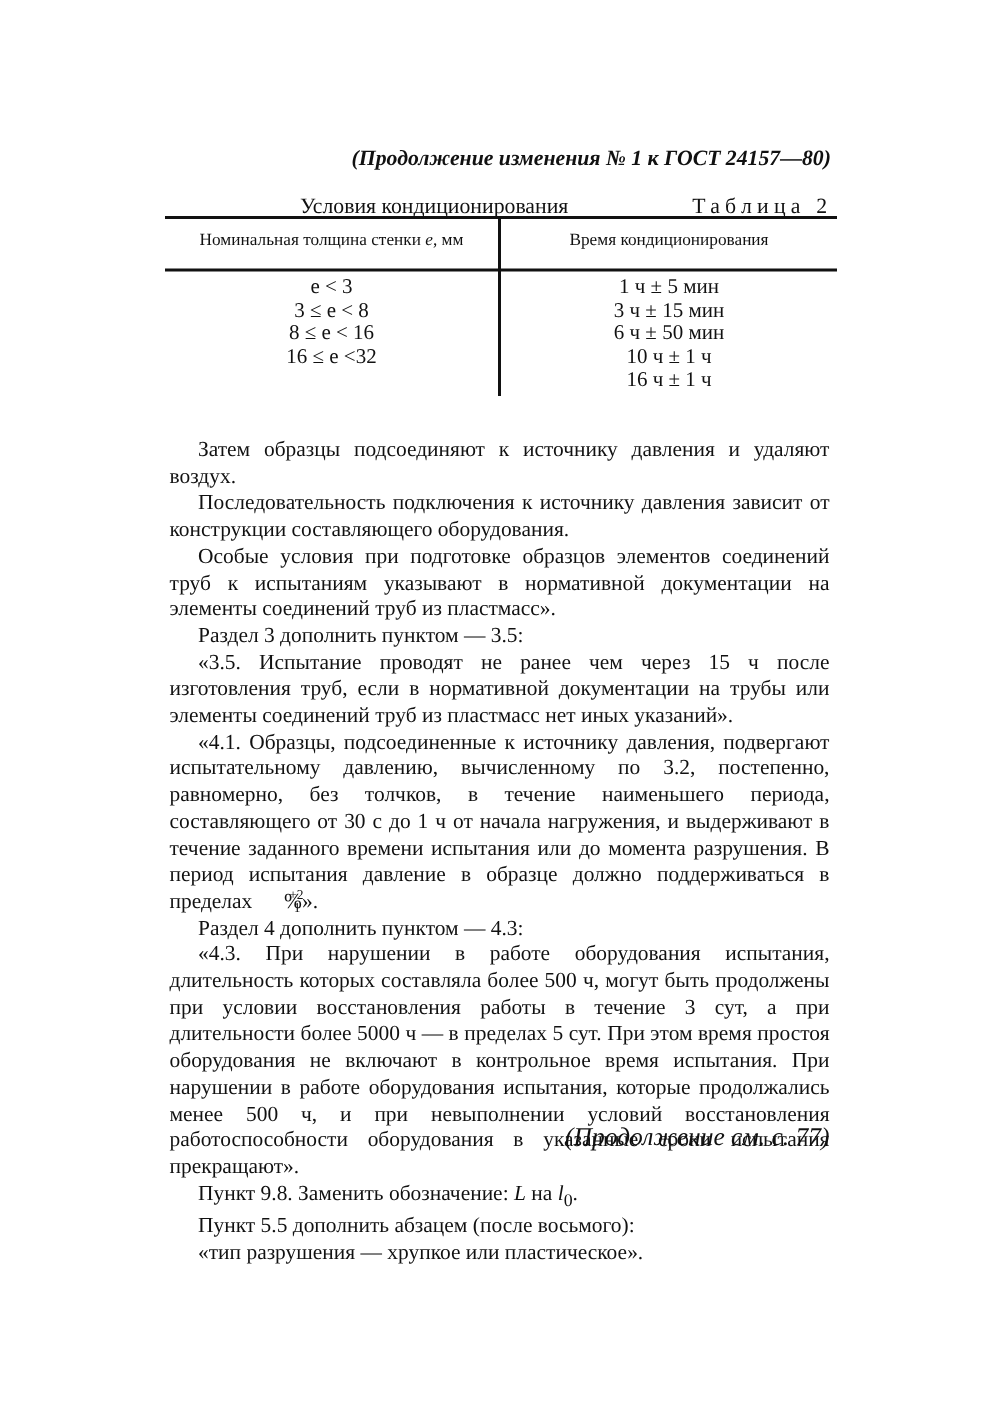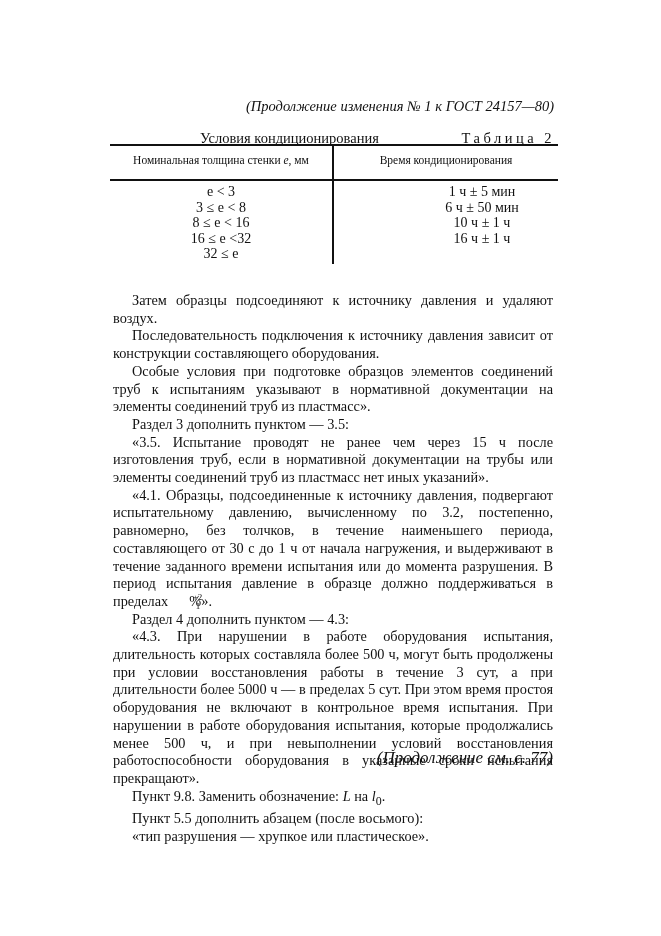--- a/index.html
+++ b/index.html
@@ -1,29 +1,29 @@
 <!DOCTYPE html>
 <html><head>
   <meta charset="utf-8">
   <style>
     html, body { margin: 0; padding: 0; background: #ffffff; }
     body { width: 661px; height: 936px; position: relative; overflow: hidden;
       font-family: "Liberation Serif", "DejaVu Serif", serif; color: #111; }
-    .header-note { position: absolute; top: 98px; right: 107px; font-size: 14.5px; font-style: italic; white-space: nowrap; }
+    .header-note { position: absolute; top: 98px; right: 107px; font-size: 14.5px; font-style: italic; white-space: nowrap; font-weight: bold; }
     .table-caption { position: absolute; top: 130px; left: 200px; font-size: 14.5px; white-space: nowrap; }
     .table-label { position: absolute; top: 130px; right: 106px; font-size: 14.5px; letter-spacing: 3.5px; white-space: nowrap; }
     .tbl { position: absolute; top: 144px; left: 110px; width: 448px; height: 120px; }
     .tbl .top-rule { position: absolute; top: 0; left: 0; width: 448px; height: 1.5px; background: #111; }
     .tbl .head-rule { position: absolute; top: 35px; left: 0; width: 448px; height: 1.5px; background: #111; }
     .tbl .vline { position: absolute; top: 0; left: 222px; width: 2px; height: 120px; background: #111; }
     .tbl .h1 { position: absolute; top: 10px; left: 0; width: 222px; text-align: center; font-size: 11.5px; white-space: nowrap; }
     .tbl .h2 { position: absolute; top: 10px; left: 224px; width: 224px; text-align: center; font-size: 11.5px; white-space: nowrap; }
     .tbl .col { position: absolute; top: 40px; font-size: 14px; line-height: 15.5px; text-align: center; }
     .tbl .c1 { left: 0; width: 222px; }
-    .tbl .c2 { left: 224px; width: 224px; padding-left: 36px; }
+    .tbl .c2 { left: 224px; width: 224px; }
     .tbl .col div { white-space: nowrap; }
     .body-text { position: absolute; top: 292px; left: 113px; width: 440px; font-size: 14.3px; line-height: 17.7px; text-align: justify; }
     .body-text p { margin: 0; text-indent: 19px; }
     .tol { display: inline-block; position: relative; width: 12px; height: 14px; vertical-align: -3px; font-size: 9px; line-height: 8px; margin-left: 2px; }
     .tol .sup { position: absolute; top: -2px; left: 0; }
     .tol .sub { position: absolute; top: 7px; left: 3px; }
     .footer-note { position: absolute; top: 748px; right: 108px; font-size: 17px; font-style: italic; white-space: nowrap; }
     i.var { font-style: italic; }
   </style>
 </head>
@@ -38,24 +38,24 @@
   <div class="top-rule"></div>
   <div class="head-rule"></div>
   <div class="vline"></div>
   <div class="h1"><span>Номинальная толщина стенки </span><i class="var">e</i><span>, мм</span></div>
   <div class="h2">Время кондиционирования</div>
   <div class="col c1">
     <div>e &lt; 3</div>
     <div>3 ≤ e &lt; 8</div>
     <div>8 ≤ e &lt; 16</div>
     <div>16 ≤ e &lt;32</div>
-    <div>32 ≤ e</div>
   </div>
   <div class="col c2">
     <div>1 ч ± 5 мин</div>
+    <div>3 ч ± 15 мин</div>
     <div>6 ч ± 50 мин</div>
     <div>10 ч ± 1 ч</div>
     <div>16 ч ± 1 ч</div>
   </div>
 </div>
 
 <div class="body-text">
   <p>Затем образцы подсоединяют к источнику давления и удаляют воздух.</p>
   <p>Последовательность подключения к источнику давления зависит от конструкции составляющего оборудования.</p>
   <p>Особые условия при подготовке образцов элементов соединений труб к испытаниям указывают в нормативной документации на элементы соединений труб из пластмасс».</p>

